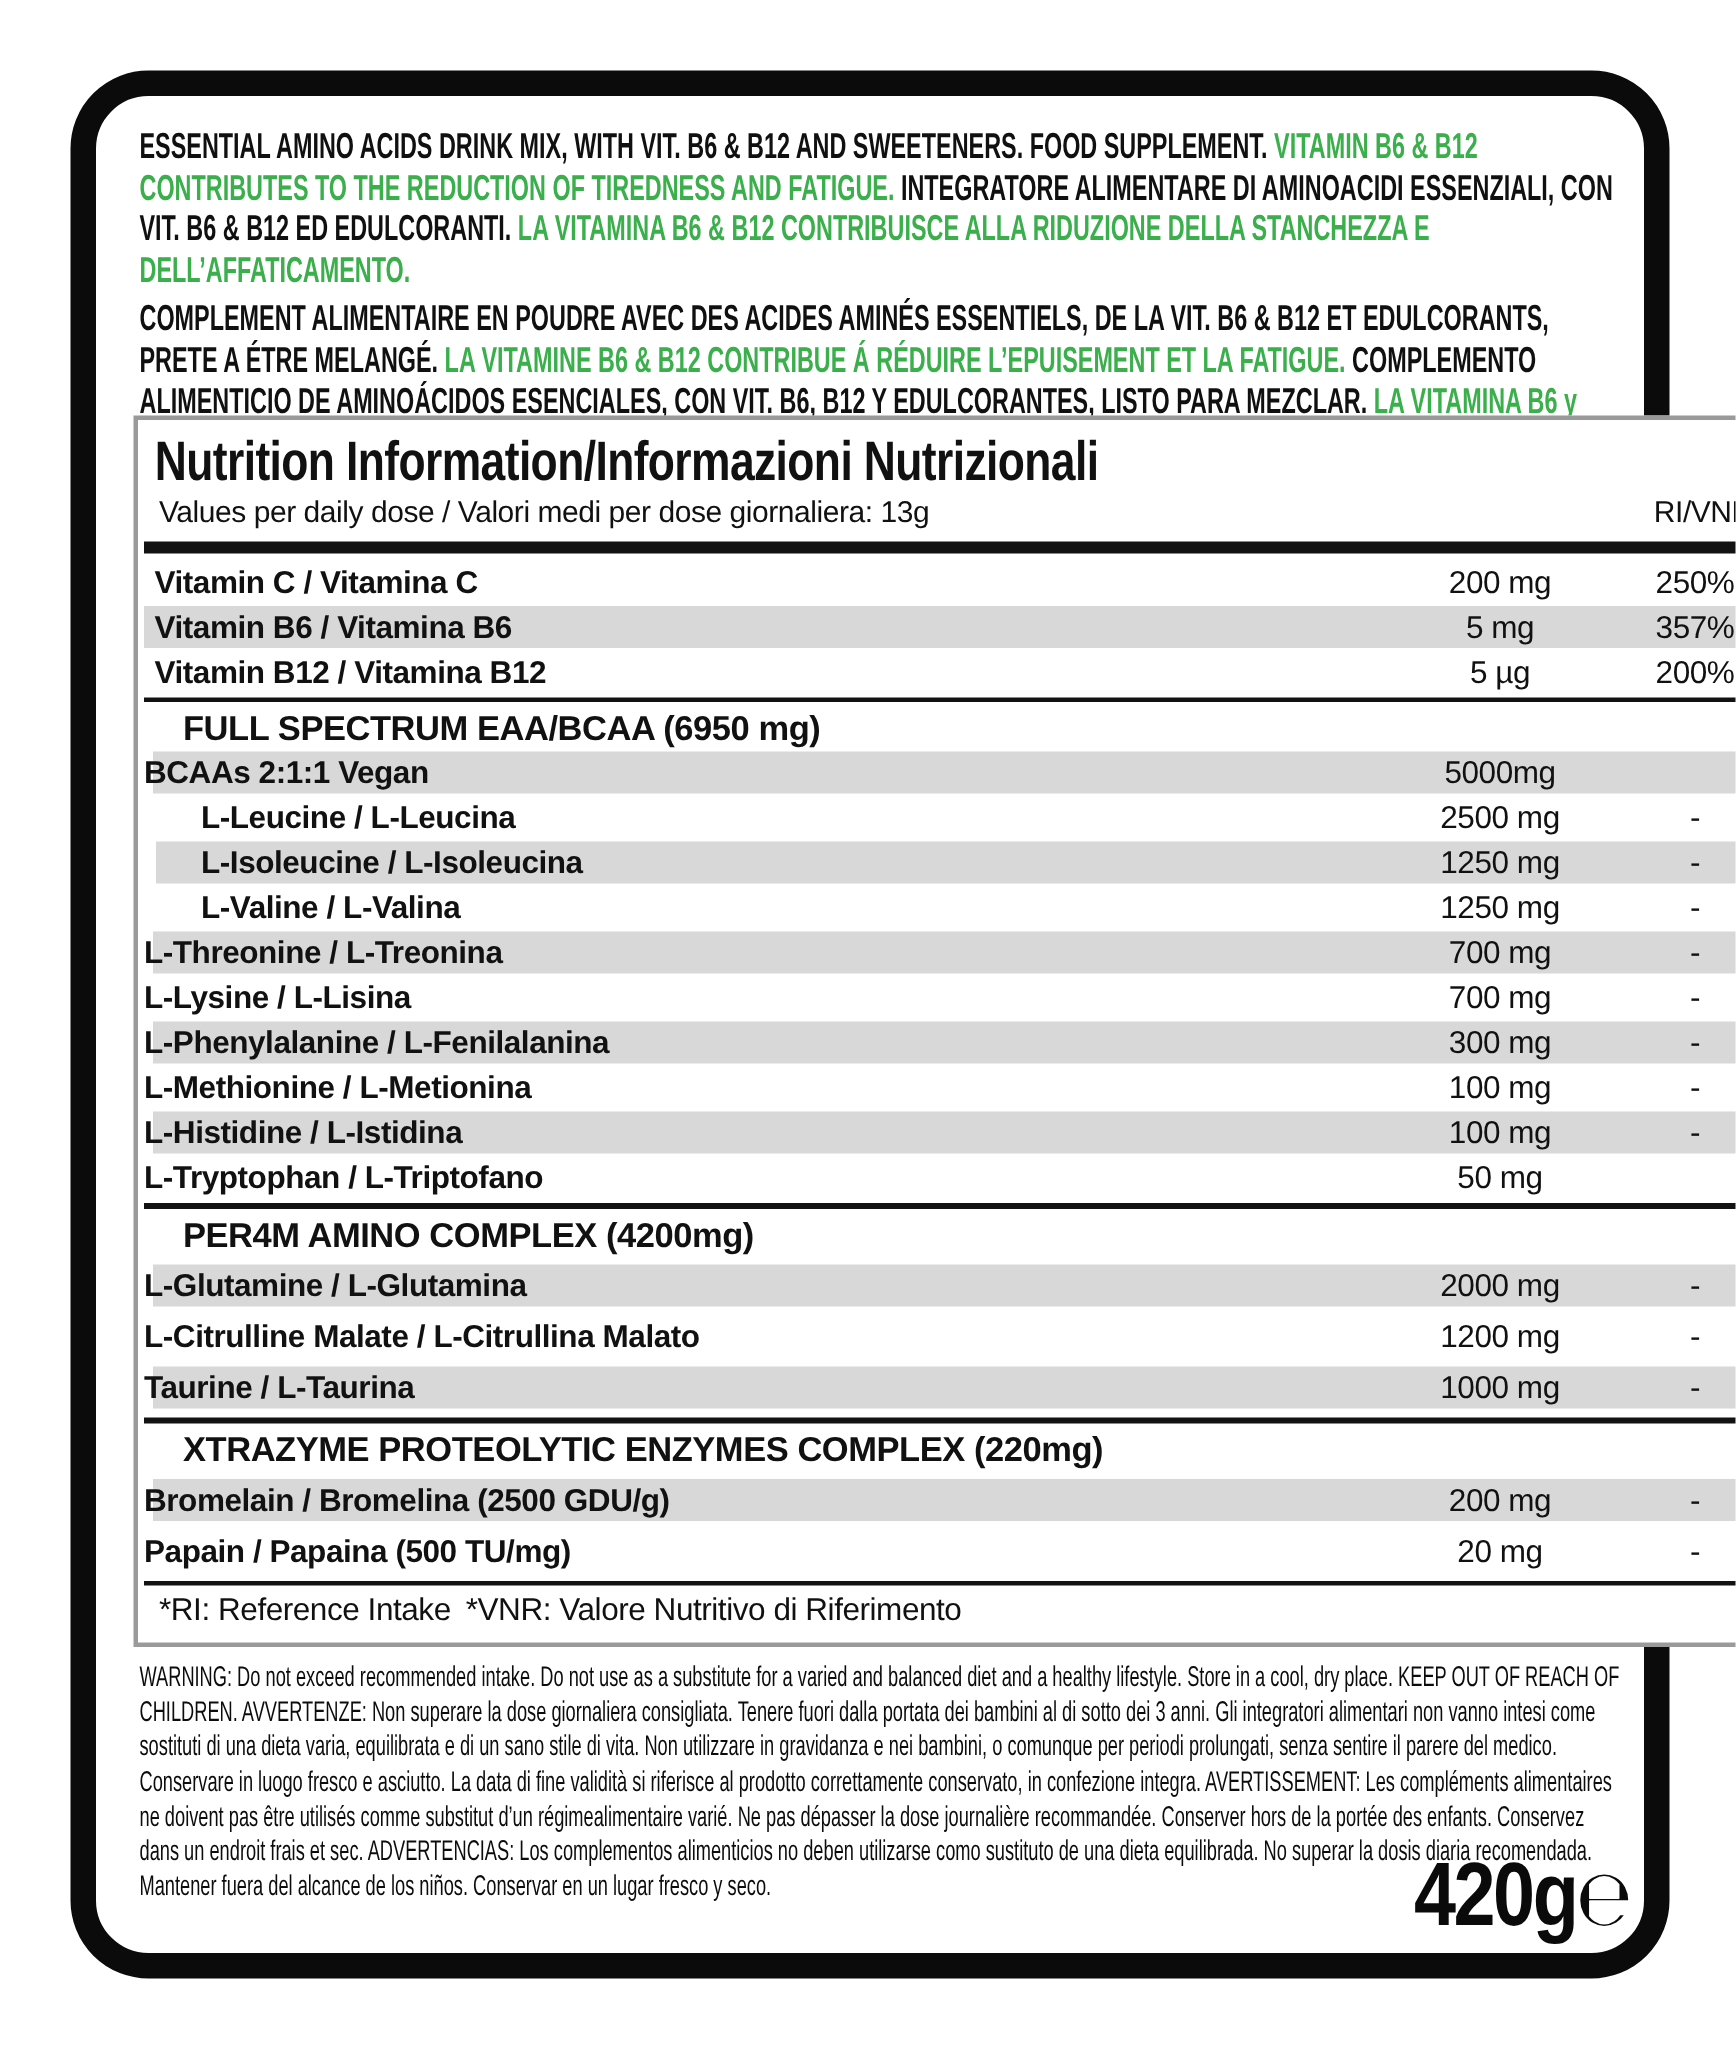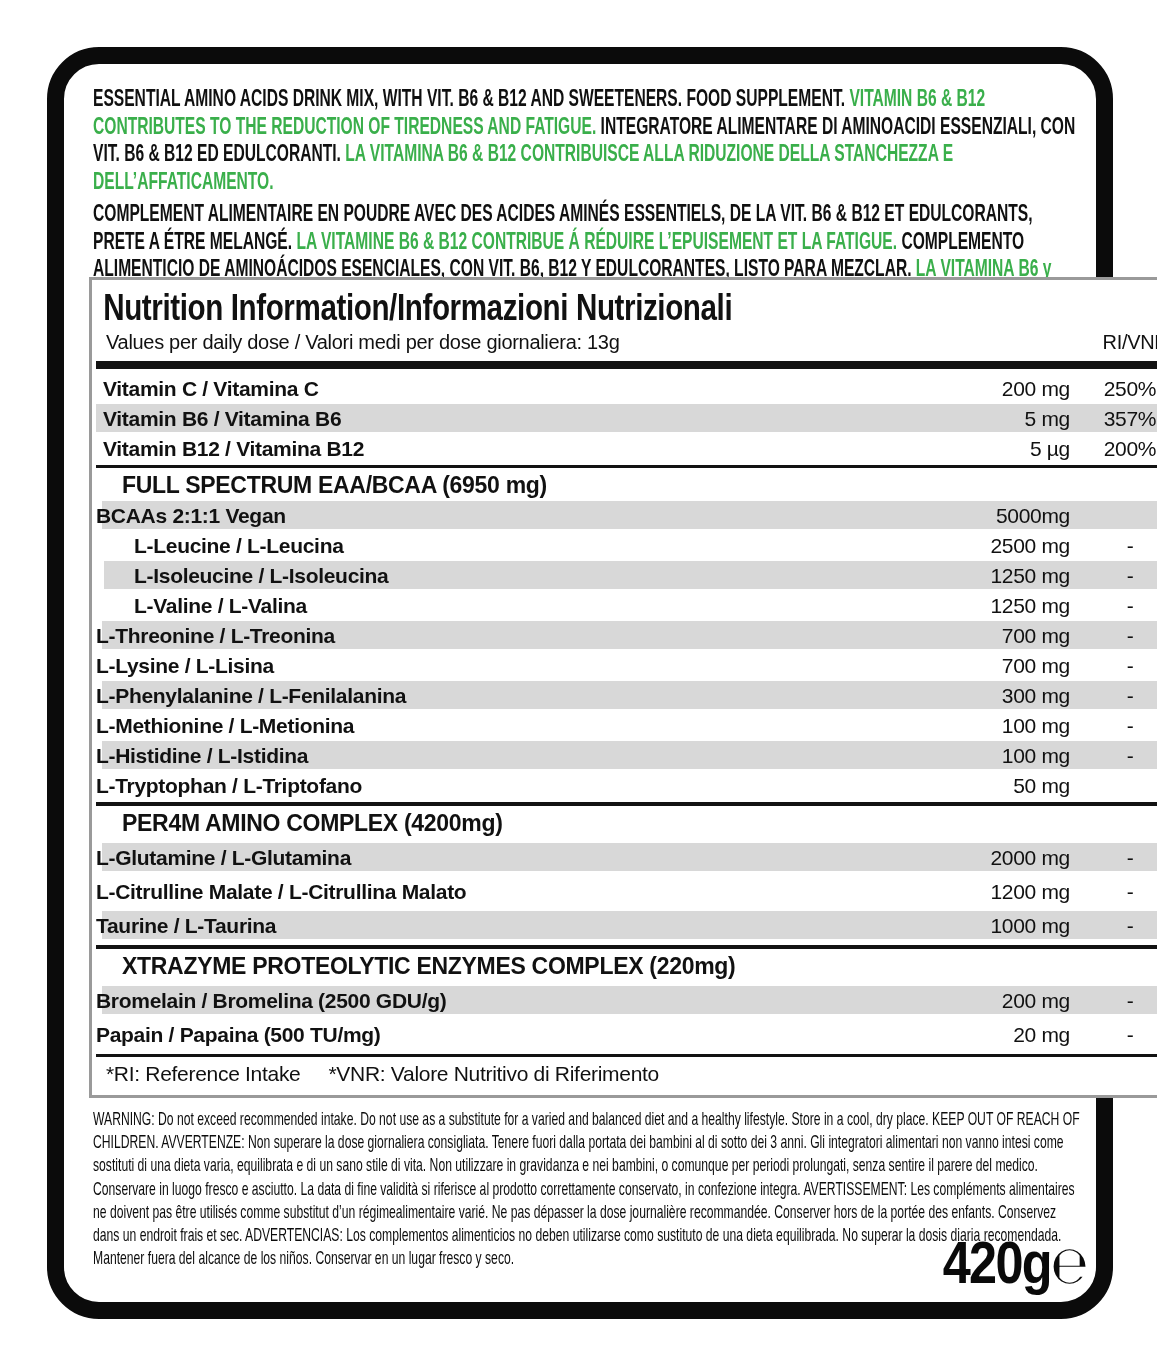--- a/index.html
+++ b/index.html
@@ -63,28 +63,28 @@
   .row.shaded::before{
     content:"";position:absolute;top:0;bottom:0;left:4px;right:9px;
     background:var(--shade);z-index:-1;
   }
   .row.ind1.shaded::before{left:10px;}
   .row.ind2.shaded::before{left:12px;}
   .cell-name{flex:1;white-space:nowrap;font-weight:bold;}
   .ind0 .cell-name{padding-left:11px;}
   .ind1 .cell-name{padding-left:4px;}
   .ind2 .cell-name{padding-left:42px;}
-  .cell-amount{width:140px;text-align:right;white-space:nowrap;}
+  .cell-amount{width:140px;text-align:center;white-space:nowrap;}
   .cell-ri{width:120px;text-align:center;white-space:nowrap;}
   .cell-ri.ri-edge{text-align:right;transform:translateX(14px);}
 
   .t-footnote{
     padding-left:14px;font-size:21px;line-height:28px;letter-spacing:-0.3px;margin-top:2px;
   }
-  .t-footnote .vnr{margin-left:28px;text-align:center;}
+  .t-footnote .vnr{margin-left:10px;text-align:center;}
 
   
   .warning{position:absolute;left:93px;top:1107px;width:990px;}
   .warning p{margin:0;font-size:19px;line-height:23.2px;--cx:0.64;color:#0c0c0c;}
 
   
   .weight{
     position:absolute;right:69px;top:1228px;white-space:nowrap;
     transform-origin:100% 0;transform:scaleX(0.84);
   }

